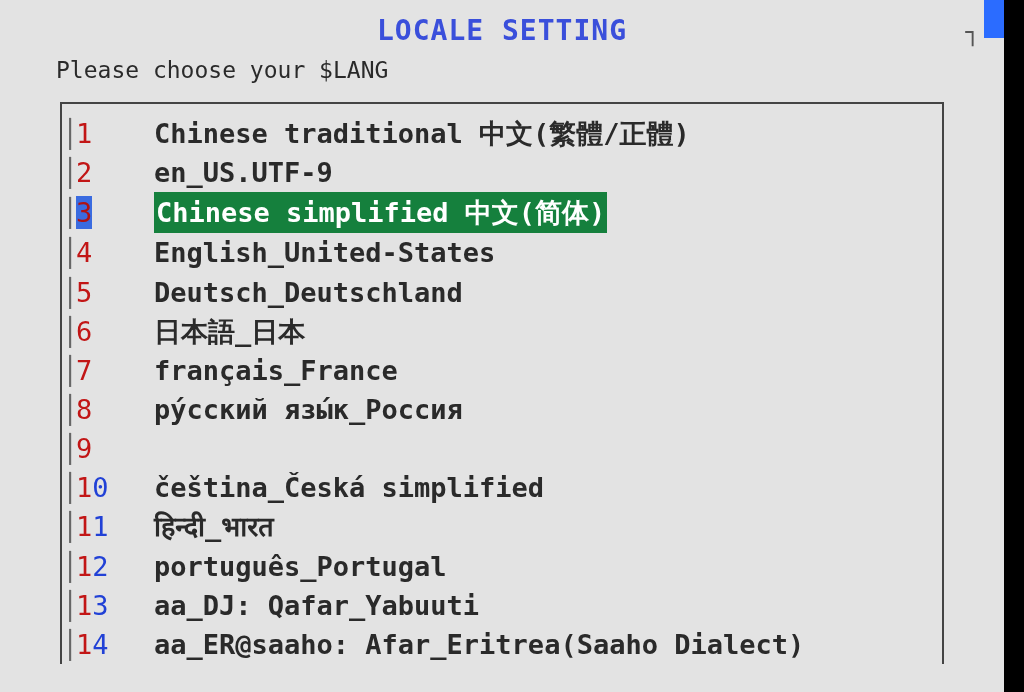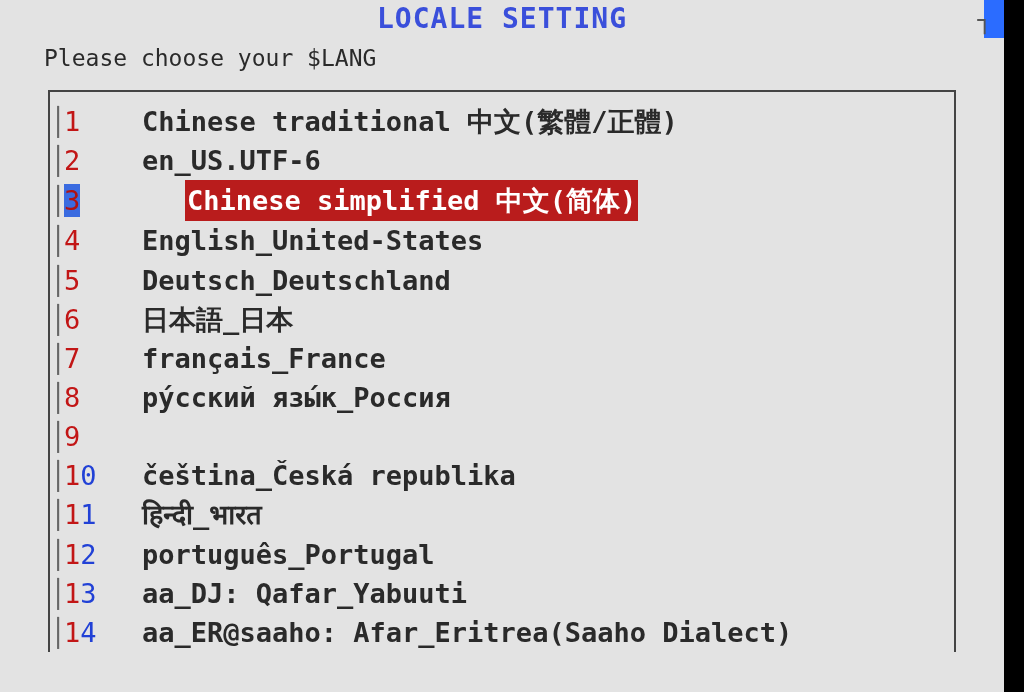--- a/index.html
+++ b/index.html
@@ -13,21 +13,21 @@
       height: 692px;
       overflow: hidden;
       font-family: "DejaVu Sans Mono", "Liberation Mono", monospace;
       position: relative;
     }
     .terminal {
       background: #e3e3e3;
       width: 1004px;
       height: 692px;
       position: relative;
-      padding: 0;
+      padding: 12px;
     }
     .title-bar {
       text-align: center;
       padding-top: 2px;
       position: relative;
     }
     .title {
       color: #3a4fdb;
       font-size: 28px;
       font-weight: bold;
@@ -90,51 +90,50 @@
     }
     .selected .row-number {
       background: #e3e3e3;
     }
     .selected .row-number .d-red {
       background: #3a6be0;
       color: #b01212;
       padding: 1px 0;
     }
     .selected .row-label {
-      background: #b91c1c;
+      background: #15803d;
       color: #fff;
       padding: 1px 2px;
-      margin-left: 43px;
     }
   </style>
 </head>
 <body>
 
 <div class="terminal">
   <div class="scrollbar-block"></div>
 
   <div class="title-bar">
     <span class="title">LOCALE SETTING</span>
     <span class="title-border-right">┐</span>
   </div>
 
   <div class="prompt">
     <div>Please choose your $LANG</div>
   </div>
 
   <div class="list-border" id="locale-list">
 
   <div class="list-row"><span class="row-bar">│</span><span class="row-number"><span class="d-red">1</span></span><span class="row-label">Chinese traditional 中文(繁體/正體)</span></div>
-      <div class="list-row"><span class="row-bar">│</span><span class="row-number"><span class="d-red">2</span></span><span class="row-label">en_US.UTF-6</span></div>
+      <div class="list-row"><span class="row-bar">│</span><span class="row-number"><span class="d-red">2</span></span><span class="row-label">en_US.UTF-9</span></div>
       <div class="list-row selected"><span class="row-bar">│</span><span class="row-number"><span class="d-red">3</span></span><span class="row-label">Chinese simplified 中文(简体)</span></div>
       <div class="list-row"><span class="row-bar">│</span><span class="row-number"><span class="d-red">4</span></span><span class="row-label">English_United-States</span></div>
       <div class="list-row"><span class="row-bar">│</span><span class="row-number"><span class="d-red">5</span></span><span class="row-label">Deutsch_Deutschland</span></div>
       <div class="list-row"><span class="row-bar">│</span><span class="row-number"><span class="d-red">6</span></span><span class="row-label">日本語_日本</span></div>
       <div class="list-row"><span class="row-bar">│</span><span class="row-number"><span class="d-red">7</span></span><span class="row-label">français_France</span></div>
       <div class="list-row"><span class="row-bar">│</span><span class="row-number"><span class="d-red">8</span></span><span class="row-label">ру́сский язы́к_Россия</span></div>
       <div class="list-row"><span class="row-bar">│</span><span class="row-number"><span class="d-red">9</span></span></div>
-      <div class="list-row"><span class="row-bar">│</span><span class="row-number"><span class="d-red">1</span><span class="d-blue">0</span></span><span class="row-label">čeština_Česká republika</span></div>
+      <div class="list-row"><span class="row-bar">│</span><span class="row-number"><span class="d-red">1</span><span class="d-blue">0</span></span><span class="row-label">čeština_Česká simplified</span></div>
       <div class="list-row"><span class="row-bar">│</span><span class="row-number"><span class="d-red">1</span><span class="d-blue">1</span></span><span class="row-label">हिन्दी_भारत</span></div>
       <div class="list-row"><span class="row-bar">│</span><span class="row-number"><span class="d-red">1</span><span class="d-blue">2</span></span><span class="row-label">português_Portugal</span></div>
       <div class="list-row"><span class="row-bar">│</span><span class="row-number"><span class="d-red">1</span><span class="d-blue">3</span></span><span class="row-label">aa_DJ: Qafar_Yabuuti</span></div>
       <div class="list-row"><span class="row-bar">│</span><span class="row-number"><span class="d-red">1</span><span class="d-blue">4</span></span><span class="row-label">aa_ER@saaho: Afar_Eritrea(Saaho Dialect)</span></div>
     </div>
 </div>
 
 </body></html>

